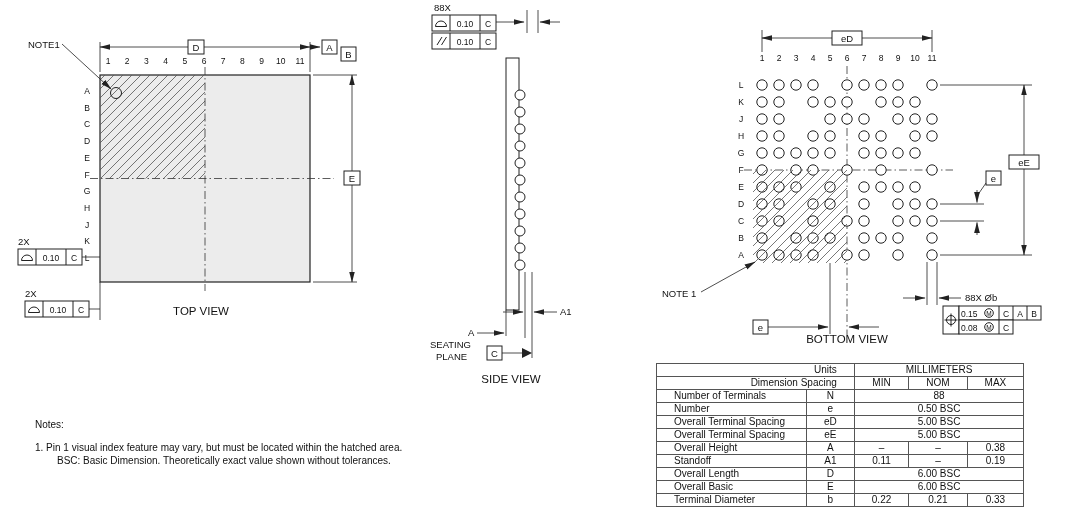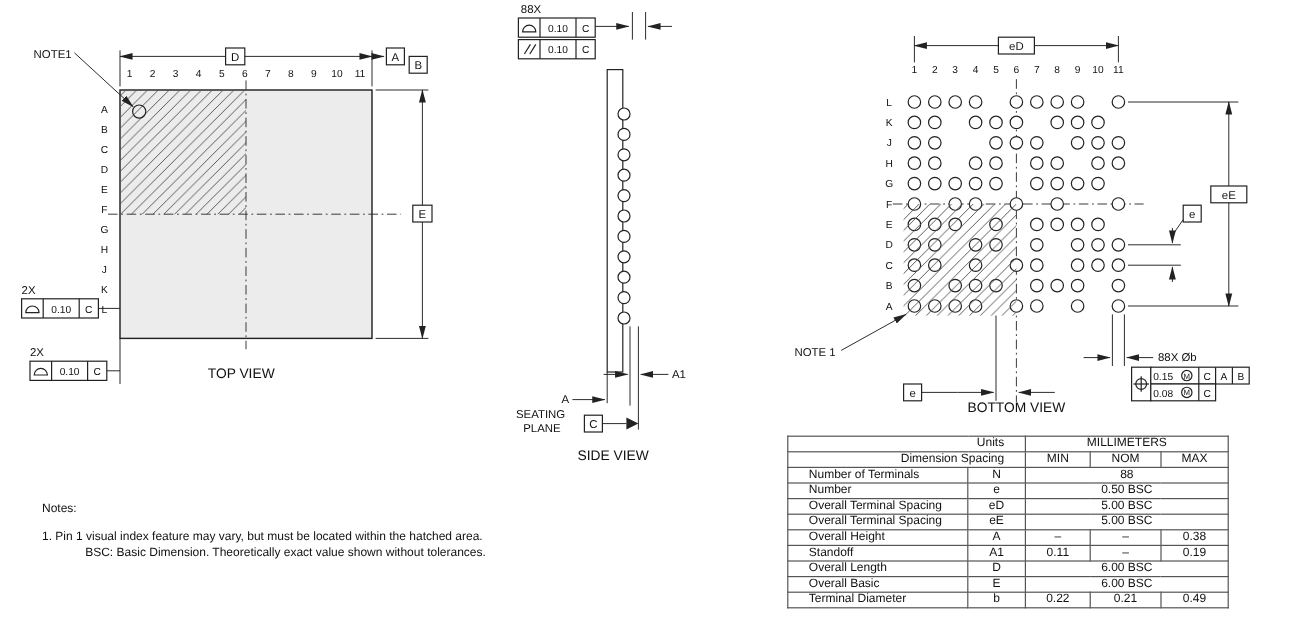--- a/index.html
+++ b/index.html
@@ -19,21 +19,21 @@
   text{font-family:"Liberation Sans",sans-serif;fill:#111}
   .t6{font-size:6.5px}.t8{font-size:8.5px}.t9{font-size:9.5px}.t11{font-size:11.5px}
   .table-wrap{position:absolute;left:656px;top:363px}
   .dim-table{border-collapse:collapse;font-size:10px;line-height:12px;color:#111;table-layout:fixed}
   .dim-table th,.dim-table td{border:1px solid #555;padding:0 17px;height:12px;font-weight:normal;
         text-align:center;white-space:nowrap;overflow:hidden}
   .dim-table .l{text-align:left}
   .dim-table .r{text-align:right}
   .notes{position:absolute;left:35px;top:418px;font-size:10px;line-height:1.3;color:#111}
   .notes-title{margin-bottom:10px}
-  .note-line.sub{margin-left:36px}
+  .note-line.sub{margin-left:22px}
 </style>
 </head>
 <body>
 
 <div class="canvas">
 
 <svg class="draw" width="1080" height="519" viewBox="0 0 1080 519">
   <defs>
     <marker id="ah" viewBox="0 0 10 6" refX="9.5" refY="3" markerWidth="11" markerHeight="7" orient="auto-start-reverse" markerUnits="userSpaceOnUse">
       <path d="M0,0.4 L10,3 L0,5.6 Z" fill="#222"></path>
@@ -432,21 +432,21 @@
           <tr>
             <td class="l">Overall Basic</td>
             <td>E</td>
             <td colspan="3">6.00 BSC</td>
           </tr>
           <tr>
             <td class="l">Terminal Diameter</td>
             <td>b</td>
             <td>0.22</td>
             <td>0.21</td>
-            <td>0.49</td>
+            <td>0.33</td>
           </tr>
         </tbody>
   </table>
 </div>
 
 <div class="notes">
   <div class="notes-title">Notes:</div>
   <div class="note-line">1. Pin 1 visual index feature may vary, but must be located within the hatched area.</div>
   <div class="note-line sub">BSC: Basic Dimension. Theoretically exact value shown without tolerances.</div>
 </div>

